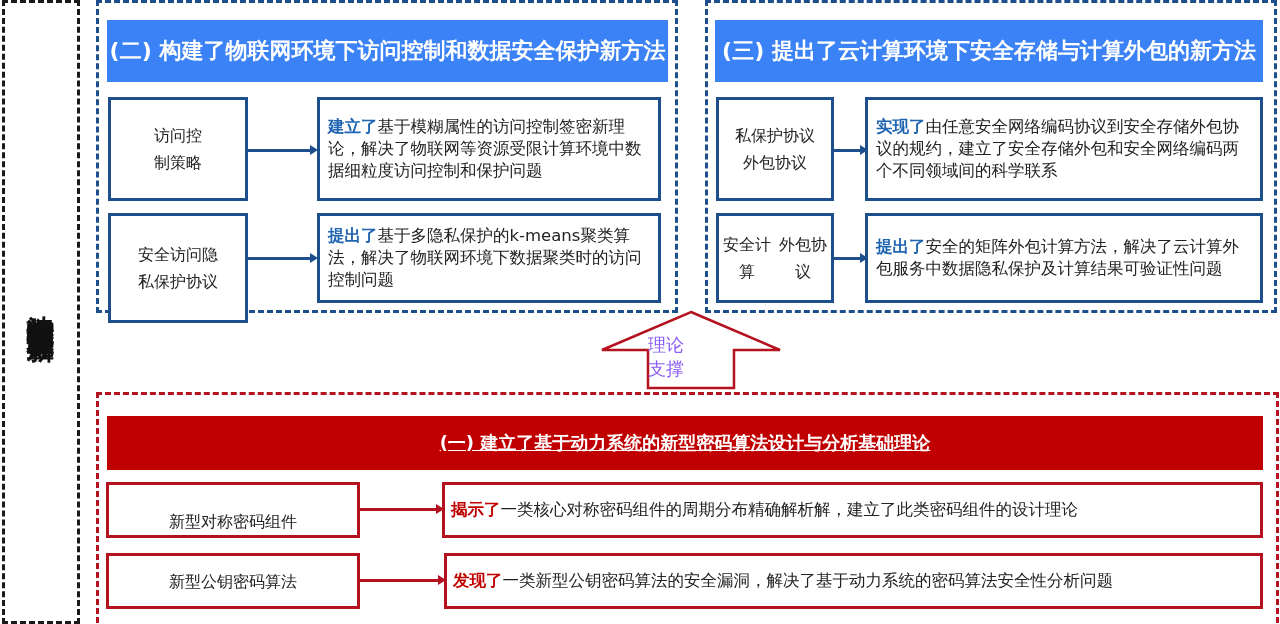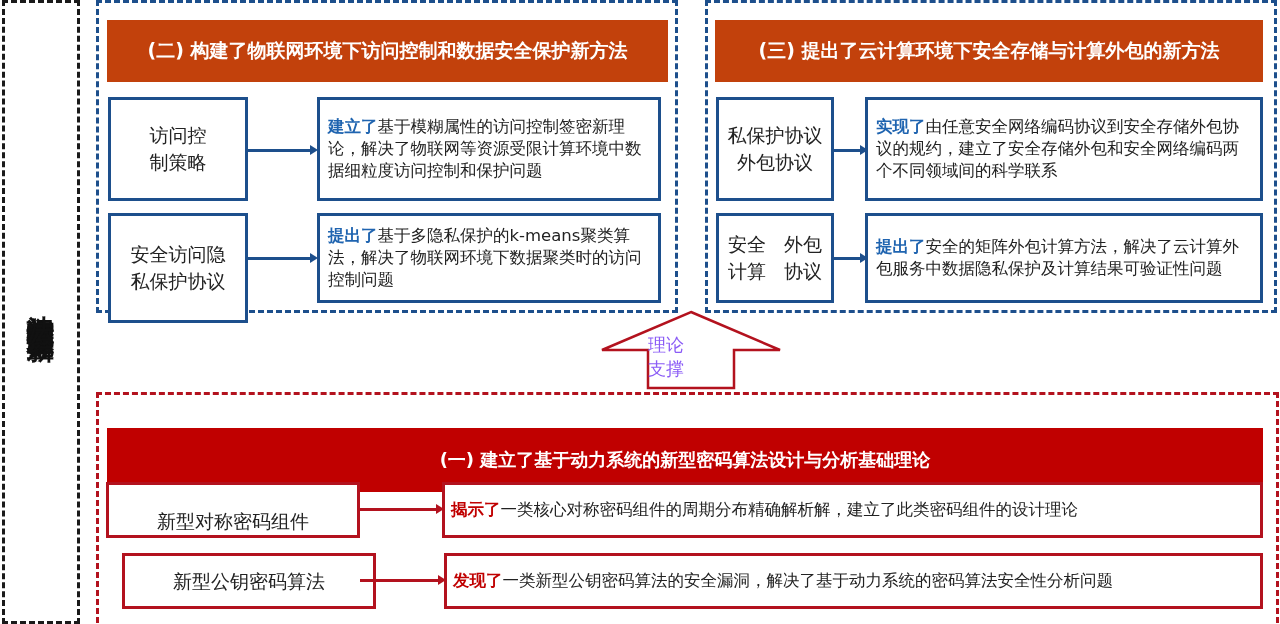--- a/index.html
+++ b/index.html
@@ -21,33 +21,33 @@
     writing-mode: vertical-rl; text-orientation: upright;
     font-weight: bold; font-size: 27px; letter-spacing: -1px; color: #111;
     line-height: 1;
   }
 
   
   .blue-frame { border: 3px dashed #1d4f8c; }
   .red-frame  { border: 3px dashed #b3121e; }
 
   .blue-header {
-    background: #c2410c; color: #fff; font-weight: bold;
+    background: #3b82f6; color: #fff; font-weight: bold;
     display: flex; align-items: center; justify-content: center;
-    font-size: 19px; white-space: nowrap;
+    font-size: 22px; white-space: nowrap;
   }
   .red-header {
     background: #c00000; color: #fff; font-weight: bold;
     display: flex; align-items: center; justify-content: center;
     font-size: 18px; white-space: nowrap;
   }
 
   .lbl-box {
     background: #fff; display: flex; align-items: center; justify-content: center;
-    text-align: center; font-size: 19px; line-height: 27px; color: #222;
+    text-align: center; font-size: 16px; line-height: 27px; color: #222;
   }
   .lbl-box.blue { border: 3px solid #1d4f8c; }
   .lbl-box.red  { border: 3px solid #b3121e; }
 
   .desc-box {
     background: #fff; display: flex; align-items: center;
     font-size: 16.5px; line-height: 22px; color: #222;
     padding: 0 8px;
   }
   .desc-box.blue { border: 3px solid #1d4f8c; }
@@ -133,34 +133,34 @@
 
 <svg class="abs" style="left:598px; top:310px; width:186px; height:80px;" viewBox="0 0 186 80">
   <polygon points="93,2 182,40 136,40 136,78 50,78 50,40 4,40" fill="#ffffff" stroke="#b3121e" stroke-width="2.5"></polygon>
 </svg>
 <div class="abs support-text" style="left:648px; top:333px; width:86px;">
   <div>理论</div>
   <div>支撑</div>
 </div>
 
 <div class="abs red-frame" style="left:96px; top:392px; width:1183px; height:240px;"></div>
-<div class="abs red-header" style="left:107px; top:428px; width:1156px; height:64px;">(一) 建立了基于动力系统的新型密码算法设计与分析基础理论</div>
+<div class="abs red-header" style="left:107px; top:416px; width:1156px; height:54px;text-decoration:underline;">(一) 建立了基于动力系统的新型密码算法设计与分析基础理论</div>
 
 <div class="abs lbl-box red" style="left:106px; top:482px; width:254px; height:56px;align-items:flex-end;">
   <span>新型对称密码组件</span>
 </div>
 <div class="abs arrow red" style="left:360px; top:509px; width:84px;">
   <div class="line" style="width:76px;"></div>
     <div class="head" style="left:76px;"></div>
 </div>
 <div class="abs desc-box red" style="left:442px; top:482px; width:821px; height:56px;">
   <div><span class="kw-red">揭示了</span><span>一类核心对称密码组件的周期分布精确解析解，建立了此类密码组件的设计理论</span></div>
 </div>
 
-<div class="abs lbl-box red" style="left:106px; top:553px; width:254px; height:56px;margin-left:16px;">
+<div class="abs lbl-box red" style="left:106px; top:553px; width:254px; height:56px;">
   <span>新型公钥密码算法</span>
 </div>
 <div class="abs arrow red" style="left:360px; top:580px; width:86px;">
   <div class="line" style="width:78px;"></div>
     <div class="head" style="left:78px;"></div>
 </div>
 <div class="abs desc-box red" style="left:444px; top:553px; width:819px; height:56px;">
   <div><span class="kw-red">发现了</span><span>一类新型公钥密码算法的安全漏洞，解决了基于动力系统的密码算法安全性分析问题</span></div>
 </div>
 

